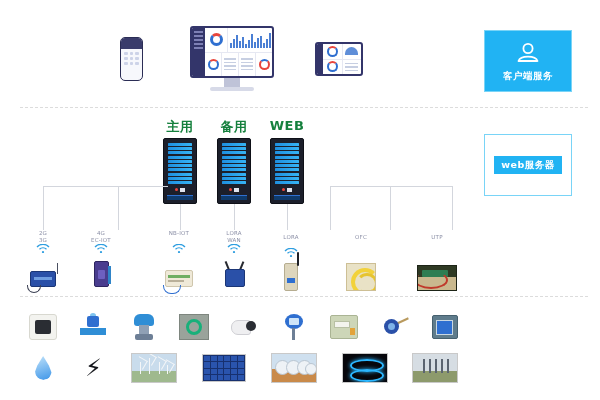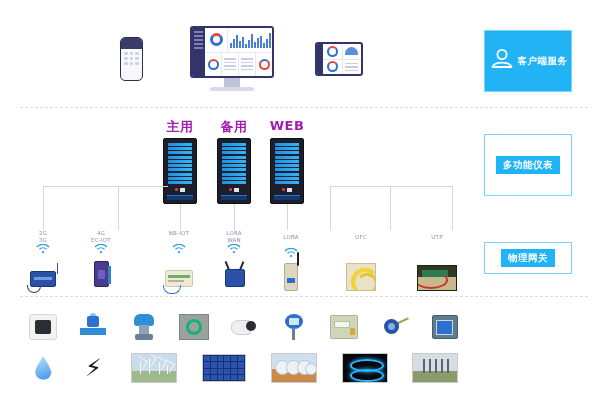--- a/index.html
+++ b/index.html
@@ -63,21 +63,21 @@
   .legend-solid {
     position: absolute;
     left: 484px;
     top: 30px;
     width: 88px;
     height: 62px;
     border: 1.6px solid #79d4f7;
     background: #21b3f3;
     box-sizing: border-box;
     display: flex;
-    flex-direction: row;
+    flex-direction: column;
     align-items: center;
     justify-content: center;
     gap: 3px;
   }
   .legend-solid .lbl {
     color: #ffffff;
     font-size: 9.5px;
     font-weight: bold;
     letter-spacing: .5px;
     line-height: 1;
@@ -194,21 +194,21 @@
     background: #5f8ed8;
     border-radius: 7px 7px 0 0;
   }
 
   
   .srv-label {
     position: absolute;
     top: 118px;
     width: 44px;
     text-align: center;
-    color: #a21caf;
+    color: #15803d;
     font-size: 13px;
     font-weight: bold;
     letter-spacing: .5px;
   }
   .rack {
     position: absolute;
     top: 138px;
     width: 34px;
     height: 66px;
     background: #1c1f2b;
@@ -1102,21 +1102,18 @@
     <span>
       <svg width="26" height="22" viewBox="0 0 26 22">
         <circle cx="13" cy="6.5" r="4.6" fill="none" stroke="#ffffff" stroke-width="1.8"></circle>
         <path d="M3.5 19 C5.5 13.2 20.5 13.2 22.5 19 Z" fill="none" stroke="#ffffff" stroke-width="1.8" stroke-linejoin="round"></path>
       </svg>
     </span>
     <span class="lbl">客户端服务</span>
   </div>
 
   <div class="legend-frame frame-servers">
-    <span class="legend-pill">多功能仪表</span>
-  </div>
-
-  <div class="legend-frame frame-gateway">
-    <span class="legend-pill">物理网关</span>
-  </div>
+    <span class="legend-pill">web服务器</span>
+  </div>
+
 
 
 </div>
 
 </body></html>

